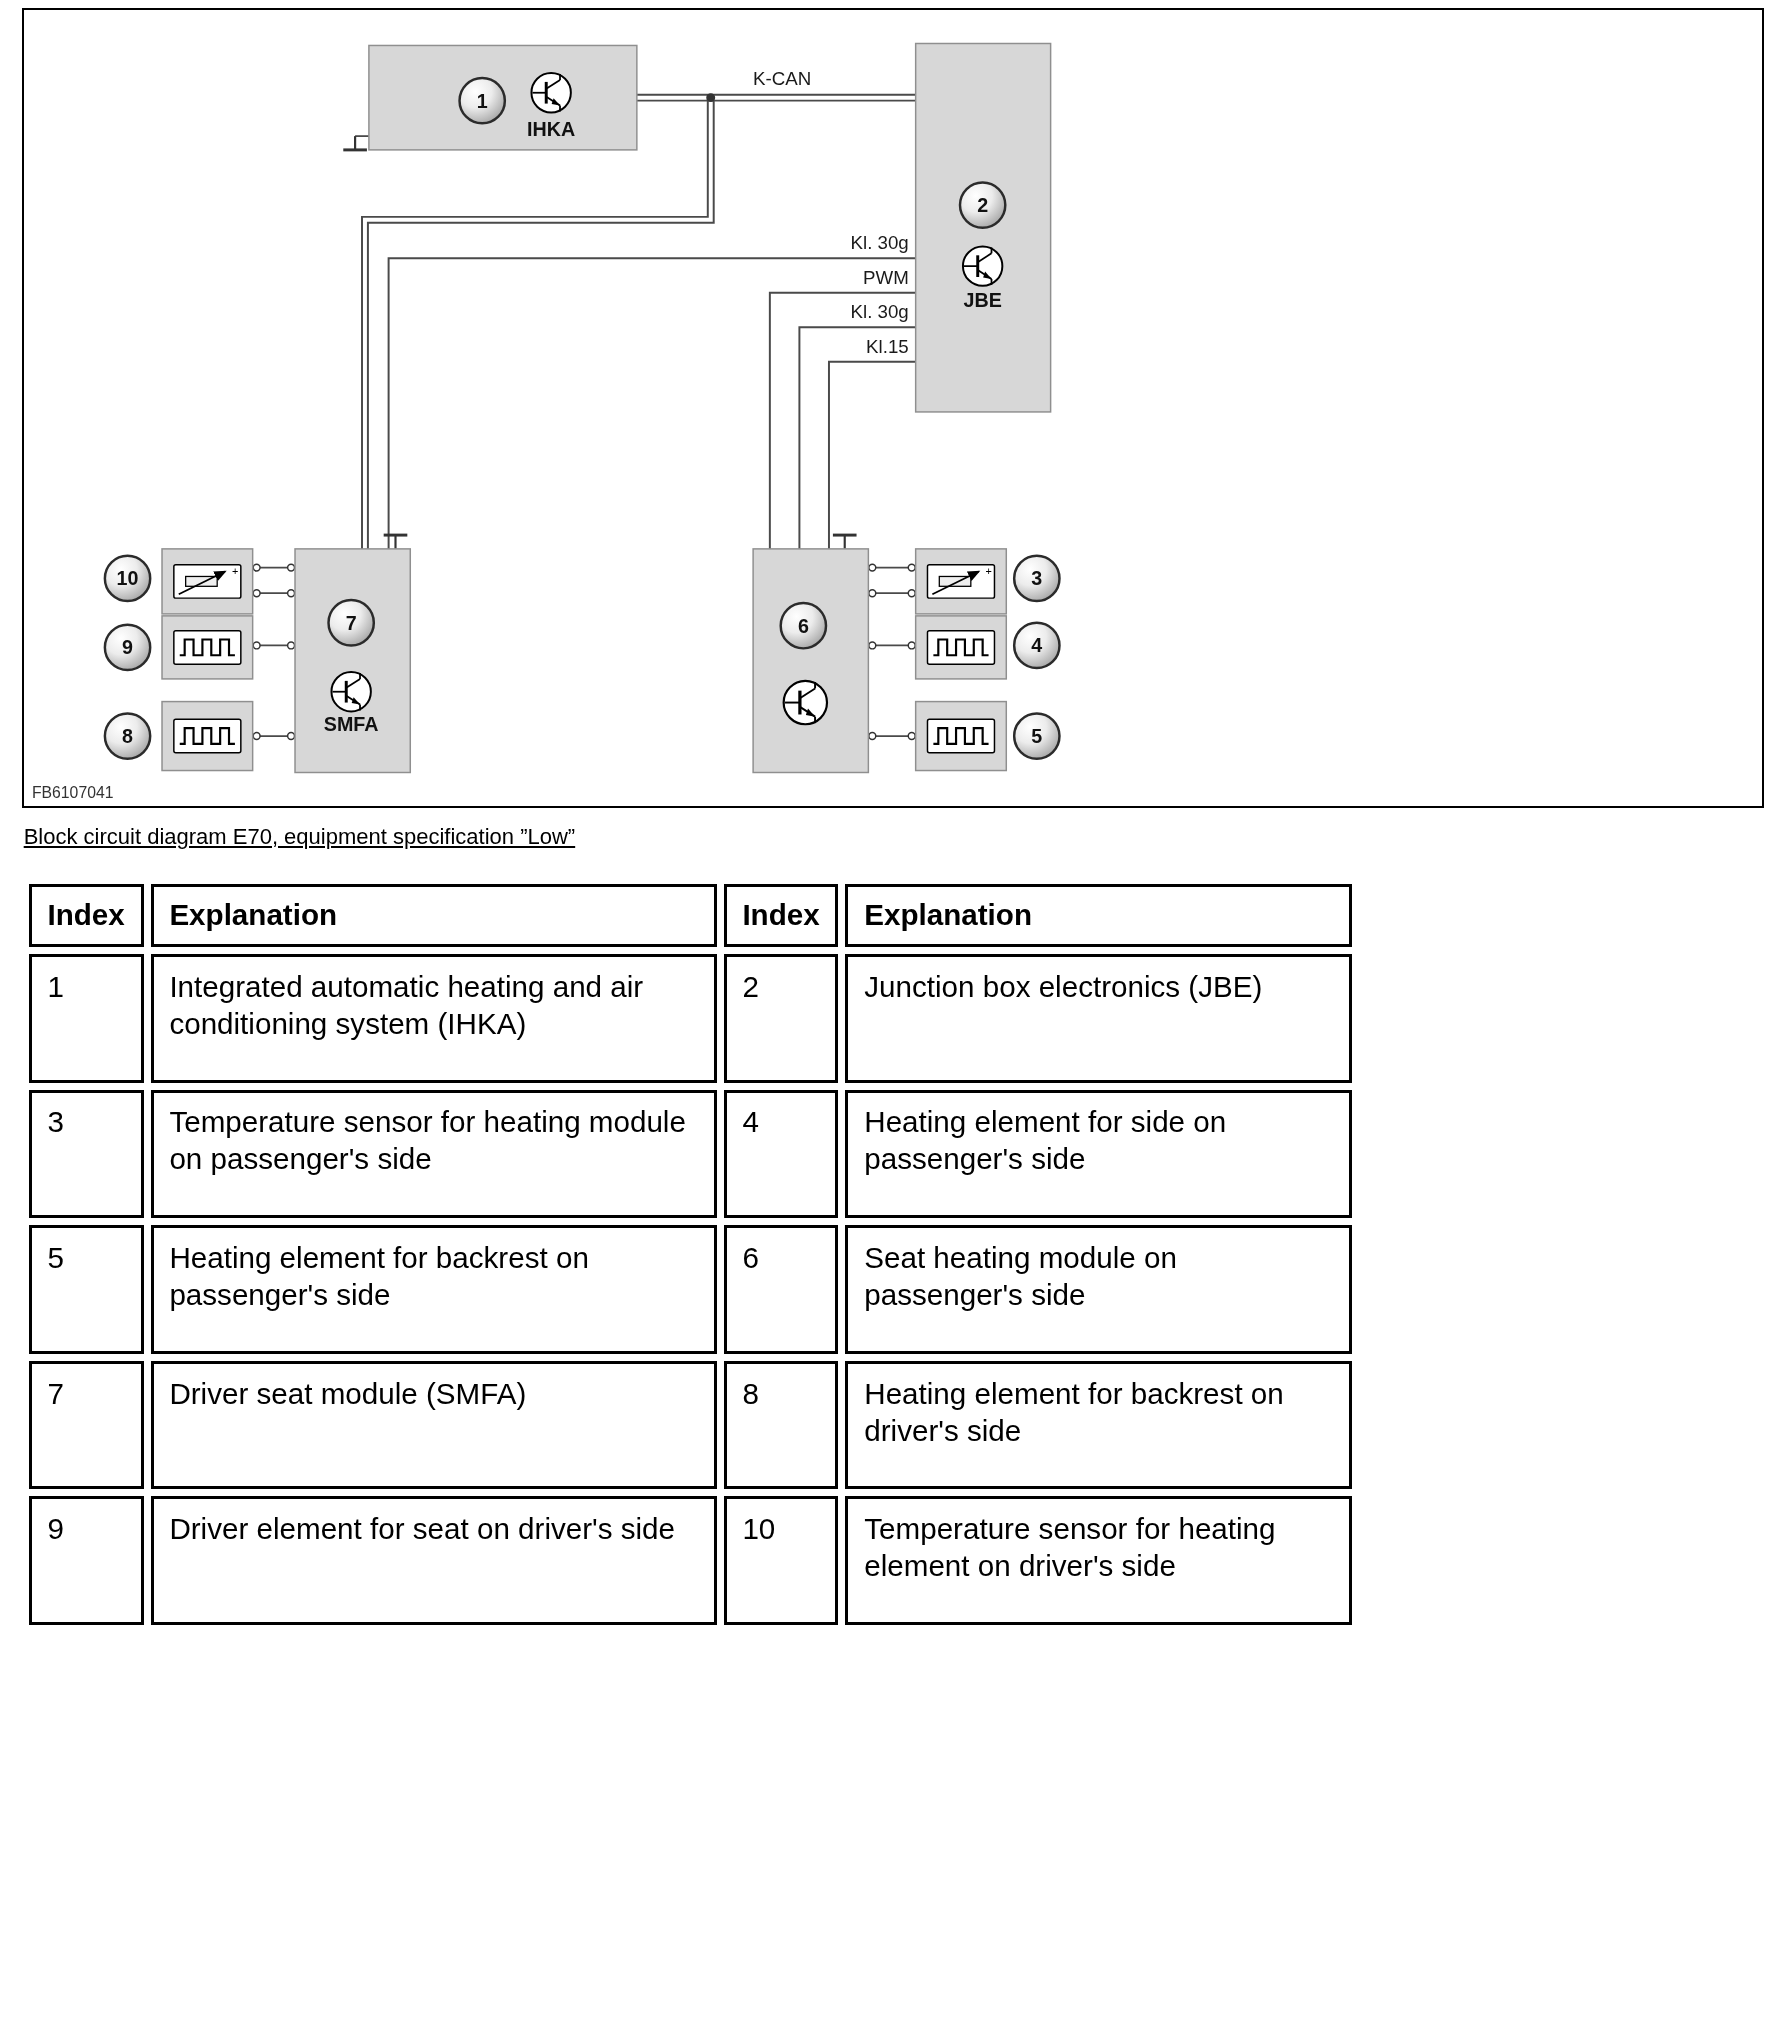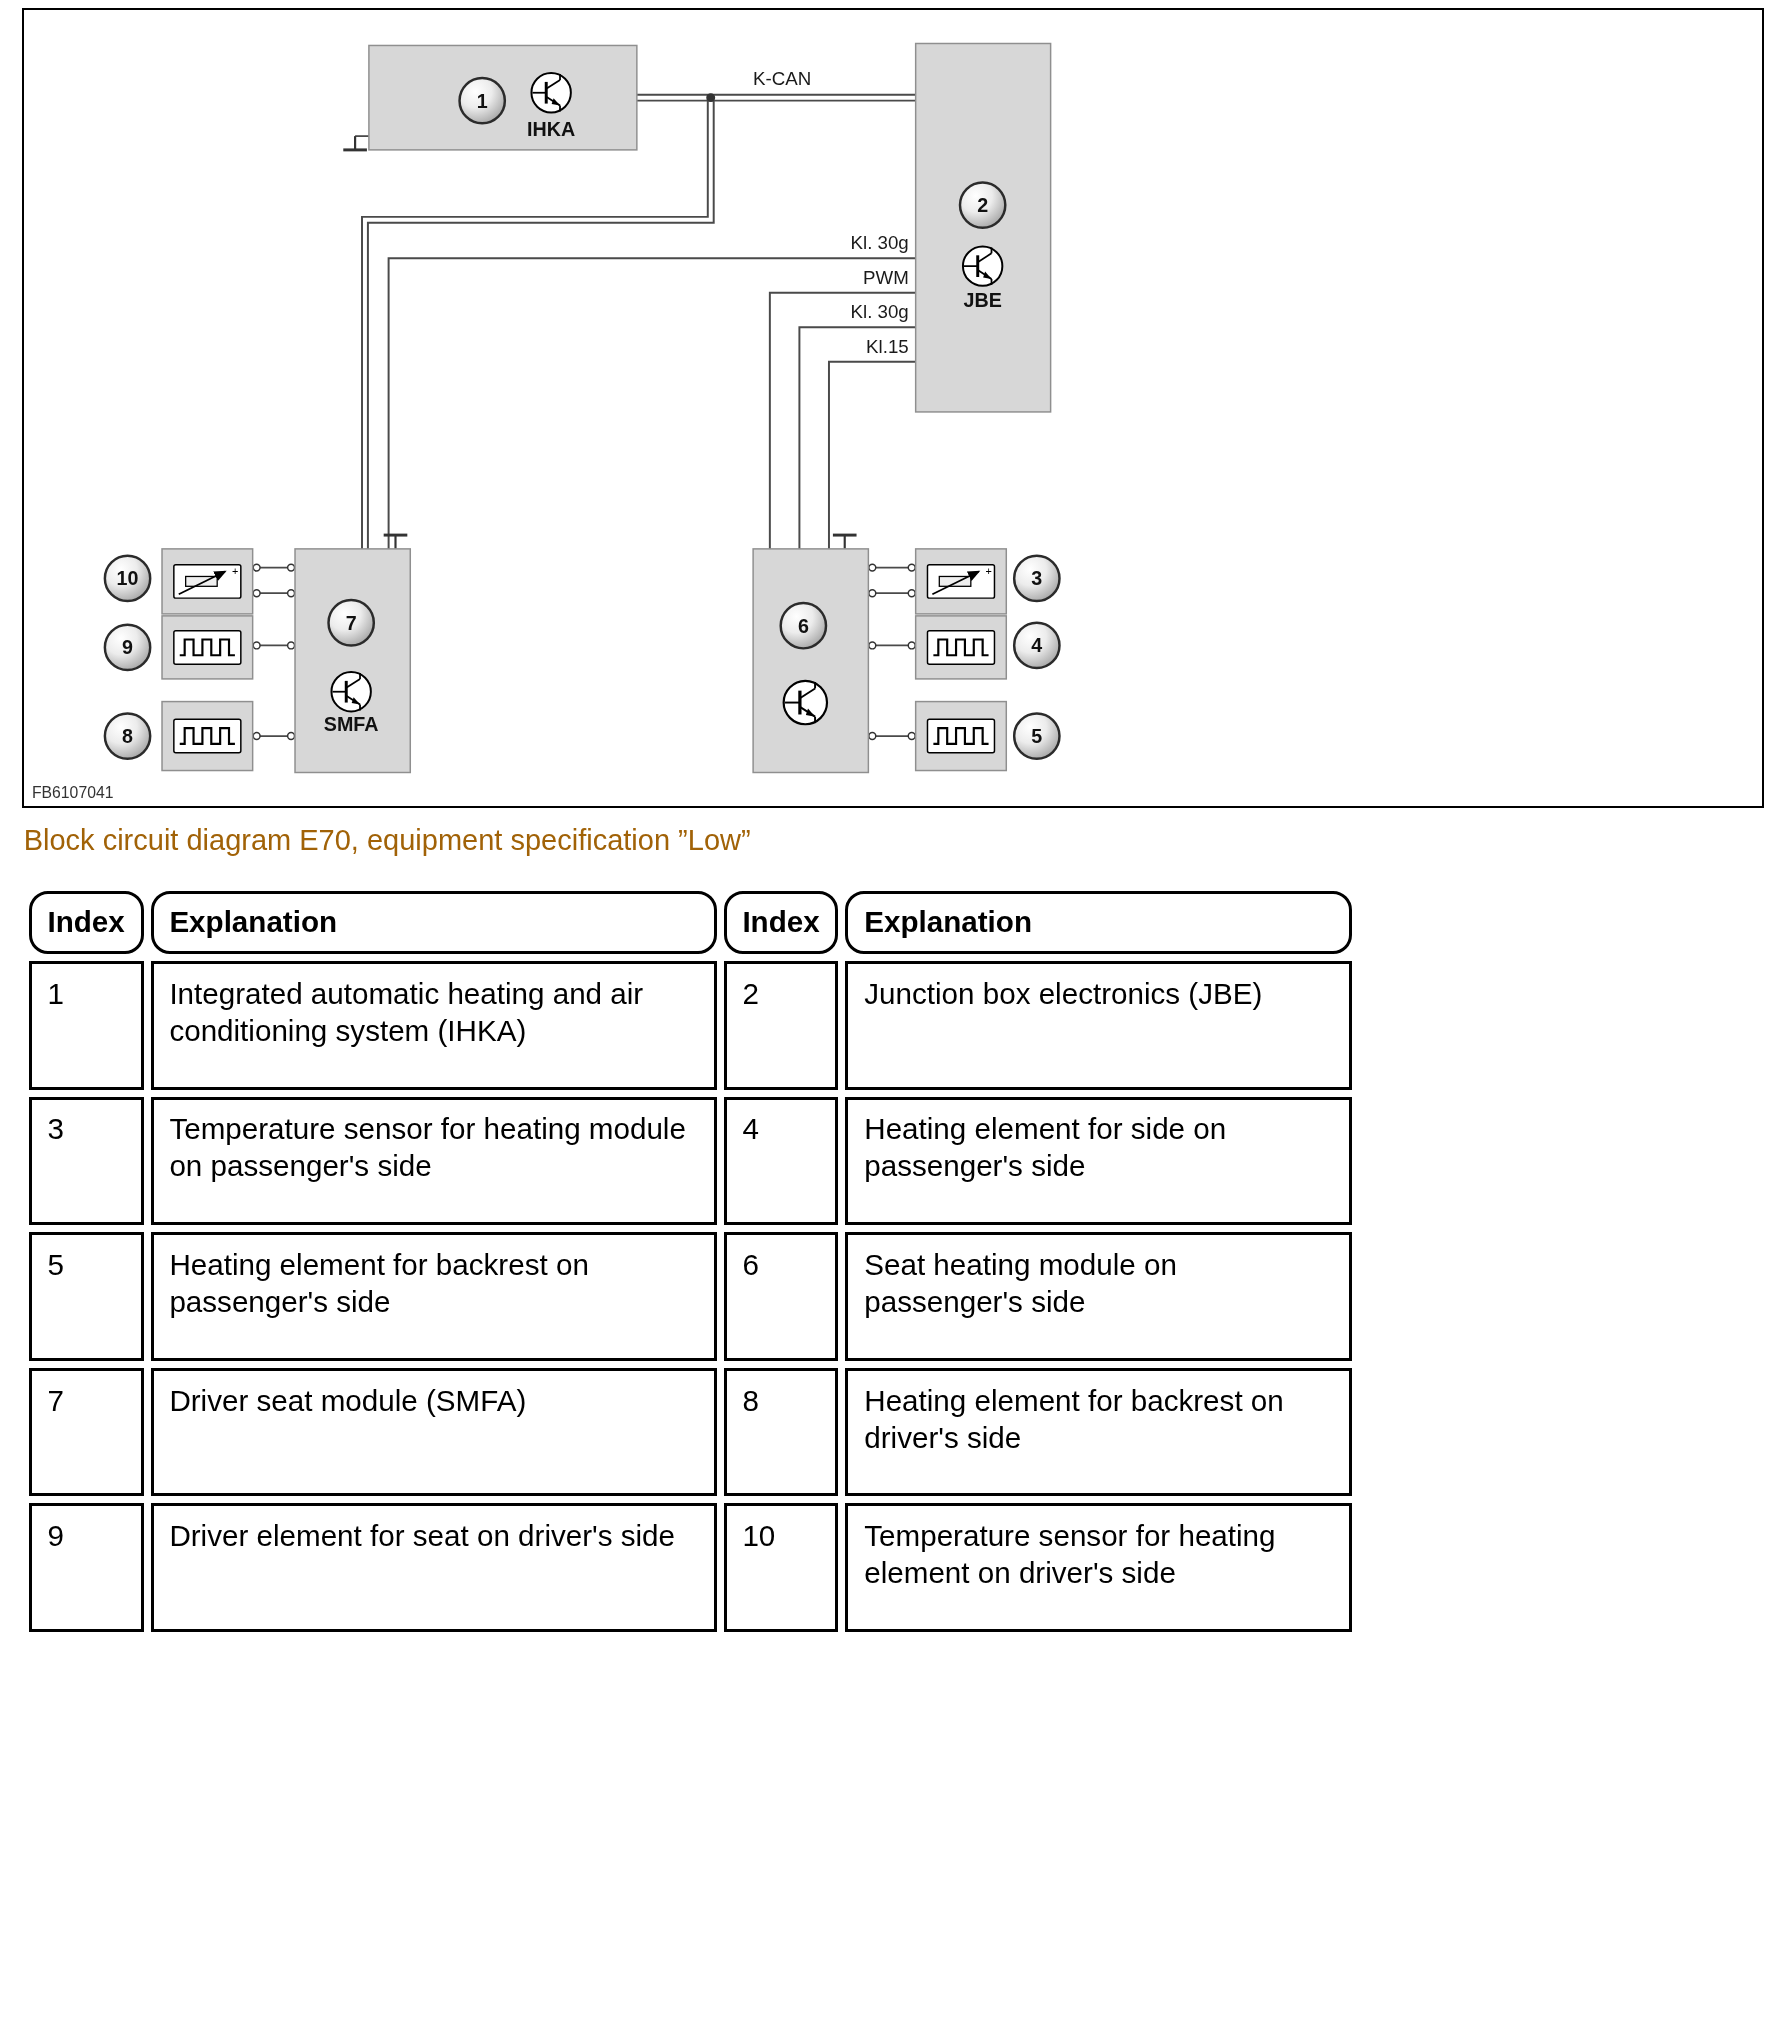--- a/index.html
+++ b/index.html
@@ -1,37 +1,37 @@
 <!DOCTYPE html>
 <html><head>
 <meta charset="utf-8">
 <style>
   html,body{margin:0;padding:0;background:#fff;font-family:"Liberation Sans",sans-serif;color:#000;}
   .page{width:1788px;box-sizing:border-box;padding:7.9px 19.7px 9.9px 21.7px;}
   .diagram-frame{width:1738px;height:796px;border:2px solid #000;background:#fff;}
-  .caption{margin:15.8px 0 27.6px 2px;font-size:29px;color:#a16207;}
+  .caption{margin:15.8px 0 27.6px 2px;font-size:22px;color:#000000;text-decoration:underline;}
   
   .box{fill:#d7d7d7;stroke:#8f8f8f;stroke-width:1.5;}
   .wire{stroke:#4a4a4a;stroke-width:2;fill:none;}
   .wire-thin{stroke:#4a4a4a;stroke-width:1.8;fill:none;}
   .conn{fill:#fff;stroke:#333;stroke-width:1.5;}
   .dot{fill:#333;}
   .badge{fill:url(#badgeGrad);stroke:#2b2b2b;stroke-width:2.5;}
   .badge-num{font:bold 20px "Liberation Sans",sans-serif;text-anchor:middle;fill:#111;}
   .wlabel{font:19px "Liberation Sans",sans-serif;fill:#1a1a1a;}
   .wlabel-end{font:19px "Liberation Sans",sans-serif;fill:#1a1a1a;text-anchor:end;}
   .mlabel{font:bold 20px "Liberation Sans",sans-serif;fill:#111;text-anchor:middle;}
   .figcode{font:16px "Liberation Sans",sans-serif;fill:#333;}
   
   table.legend{border-collapse:separate;border-spacing:7.9px;margin-left:0;}
   table.legend th, table.legend td{
     border:3.9px solid #000;background:#fff;text-align:left;vertical-align:top;
     font-size:29.6px;line-height:1.25;padding:11.8px 15.8px;
   }
-  table.legend th{font-weight:bold;padding:9.9px 15.8px;border-radius:19px;}
+  table.legend th{font-weight:bold;padding:9.9px 15.8px;}
   table.legend td{height:99px;}
   col.c-idx{width:94px;} col.c-exp{width:566px;} col.c-idx2{width:89px;} col.c-exp2{width:507px;}
 </style>
 </head>
 <body>
 
 <div class="page">
 
   <div class="diagram-frame">
     <svg width="1738" height="796" viewBox="0 0 1764 808" xmlns="http://www.w3.org/2000/svg">

